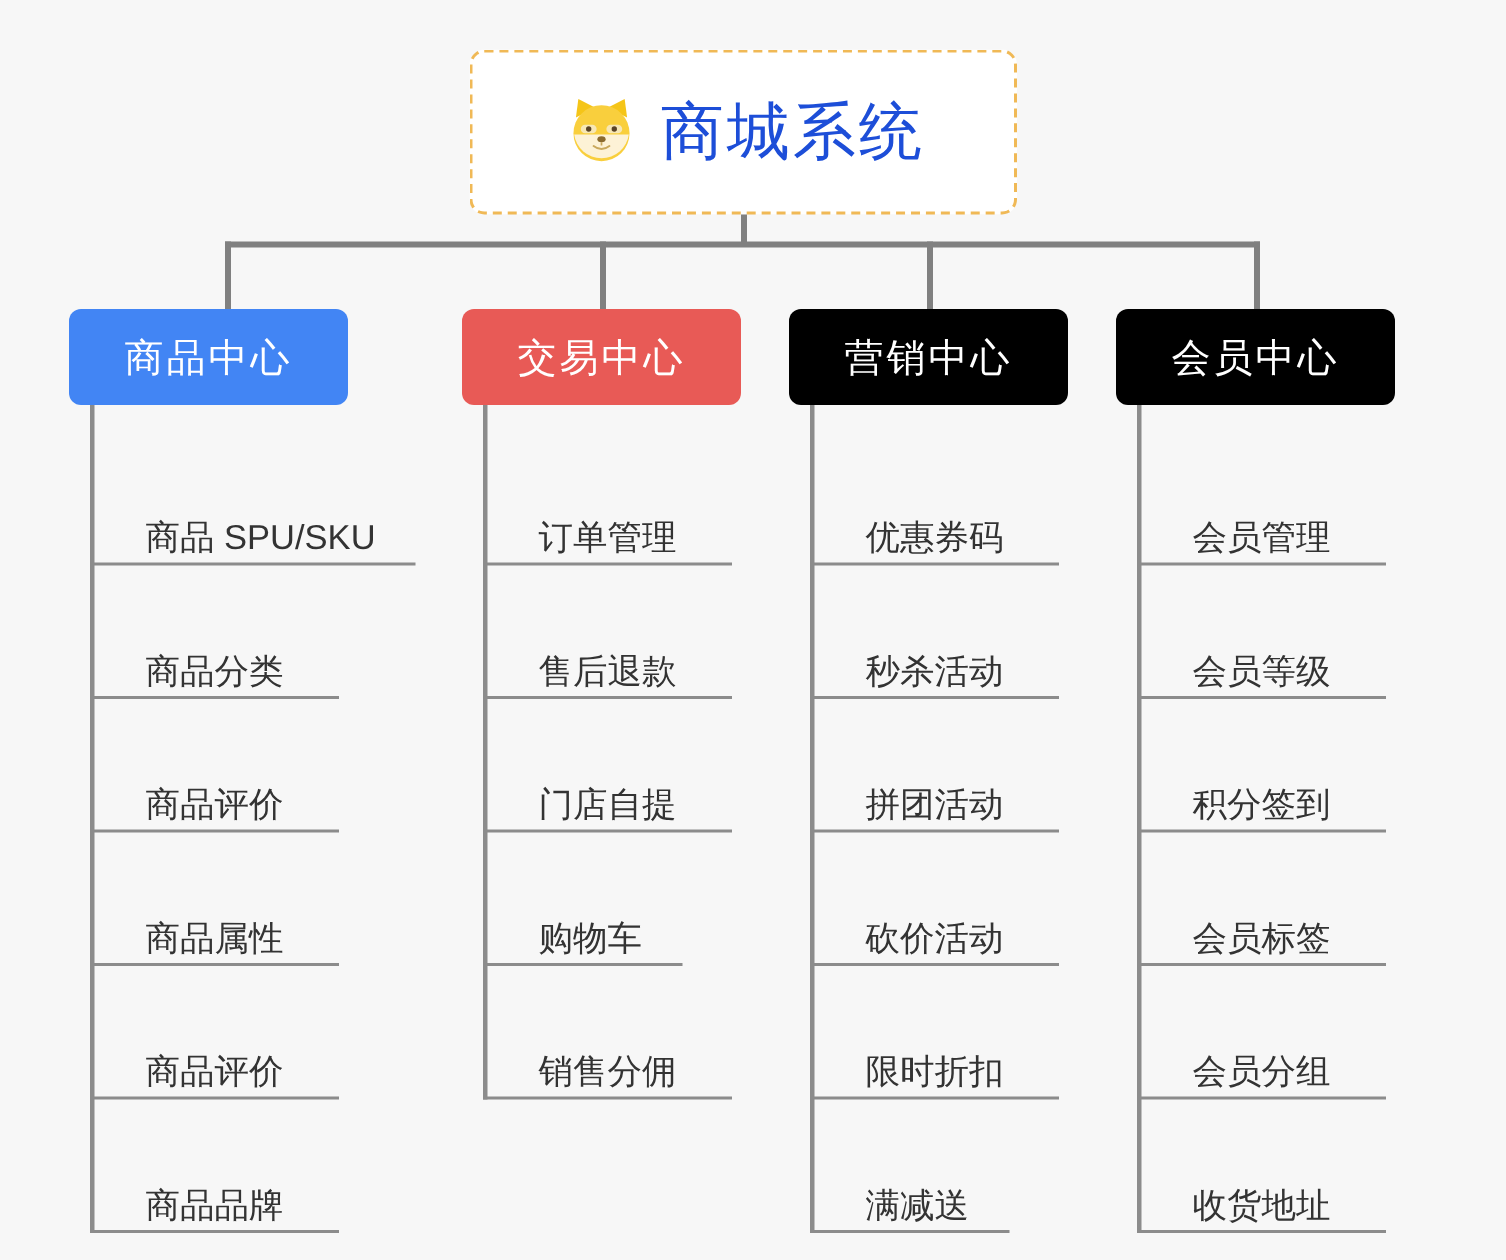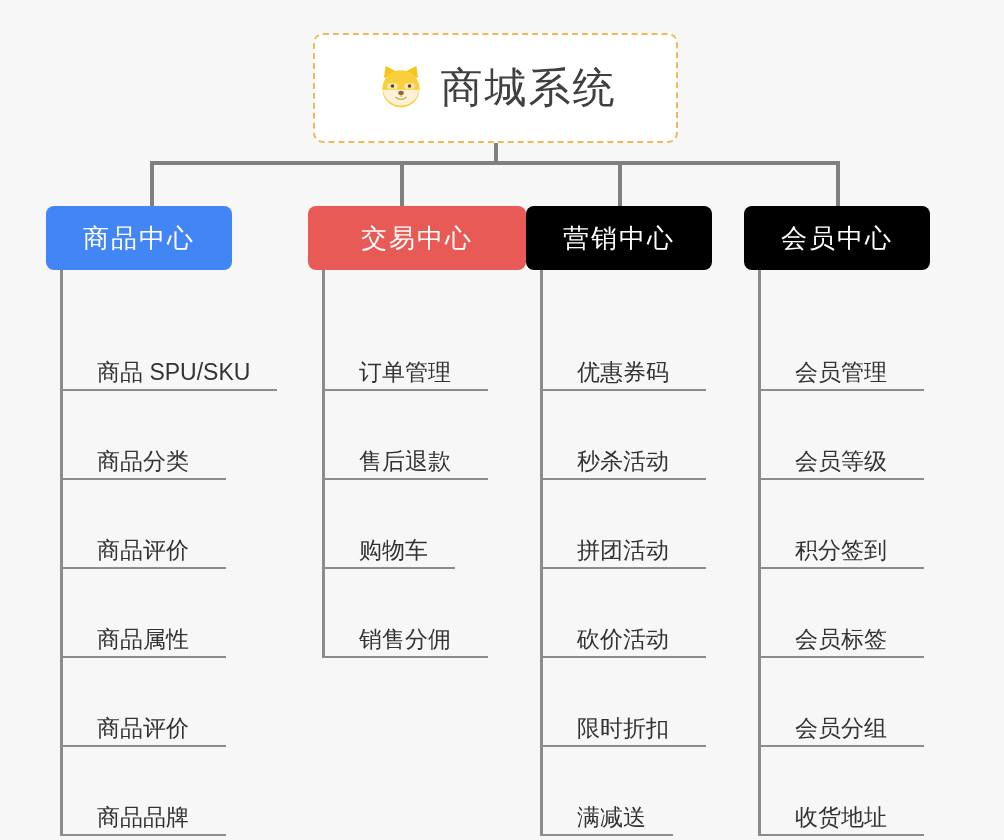--- a/index.html
+++ b/index.html
@@ -43,21 +43,21 @@
   .root-icon {
     width: 52px;
     height: 52px;
     flex: 0 0 auto;
     display: block;
   }
 
   .root-title {
     font-size: 42px;
     line-height: 1;
-    color: #404040;
+    color: #1d4ed8;
     letter-spacing: 2px;
     white-space: nowrap;
   }
 
   
   .conn {
     position: absolute;
     background: #808080;
   }
   .conn-stem      { left: 494px; top: 143px;  width: 4px;  height: 21px; }
@@ -84,29 +84,29 @@
     border-radius: 8px;
     display: flex;
     align-items: center;
     justify-content: center;
     color: #ffffff;
     font-size: 26px;
     letter-spacing: 2px;
     white-space: nowrap;
   }
   .column.col-1 .category-box { width: 186px; background: #4285f4; }
-  .column.col-2 .category-box { width: 218px; background: #e85a56; }
+  .column.col-2 .category-box { width: 186px; background: #e85a56; }
   .column.col-3 .category-box { width: 186px; background: #000000; }
   .column.col-4 .category-box { width: 186px; background: #000000; }
 
   
   .leaf-list {
     position: relative;
     margin-top: 0;
-    padding-top: 32px;
+    padding-top: 18px;
     border-left: 3px solid #8c8c8c;
     margin-left: 14px;
   }
 
   .leaf-item {
     position: relative;
     height: 89px;
     display: flex;
     align-items: flex-end;
     padding-left: 34px;
@@ -199,20 +199,23 @@
 
   <div class="column col-2">
     <div class="category-box">交易中心</div>
     <div class="leaf-list">
       <div class="leaf-item">
           <span class="leaf-label">订单管理</span>
         </div>
       <div class="leaf-item">
           <span class="leaf-label">售后退款</span>
         </div>
+      <div class="leaf-item">
+          <span class="leaf-label">门店自提</span>
+        </div>
       <div class="leaf-item short">
           <span class="leaf-label">购物车</span>
         </div>
       <div class="leaf-item">
           <span class="leaf-label">销售分佣</span>
         </div>
     </div>
   </div>
 
   <div class="column col-3">

